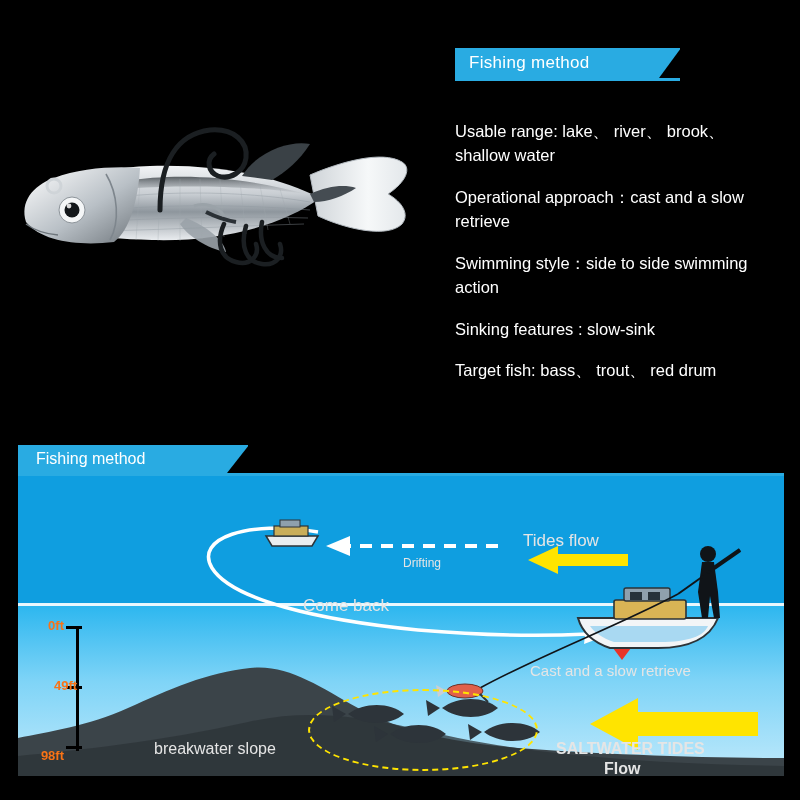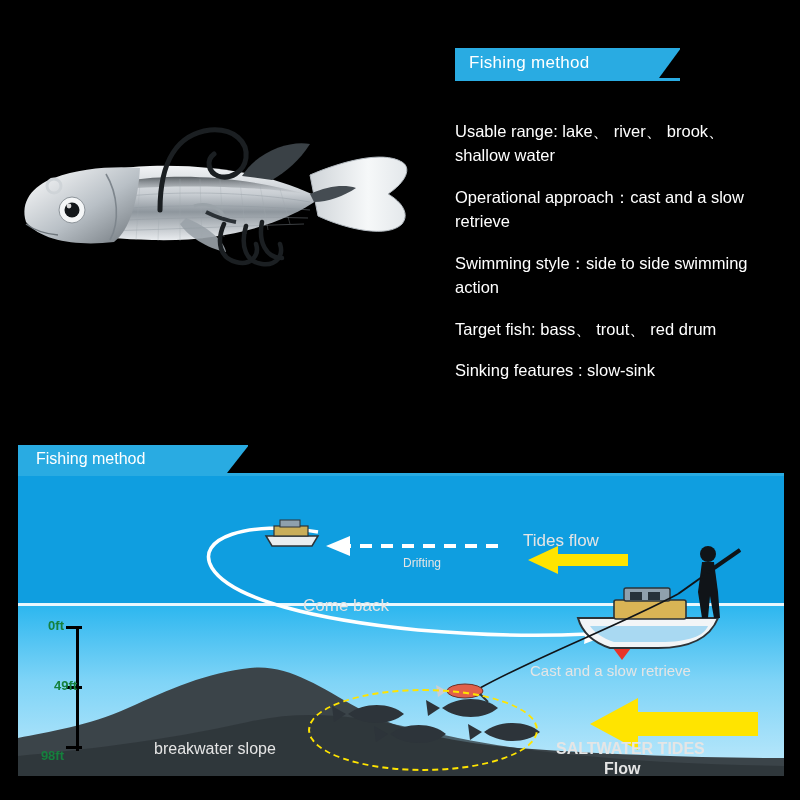--- a/index.html
+++ b/index.html
@@ -79,21 +79,21 @@
   }
   #surface-line {
     position:absolute; left:0; top:127px; width:766px; height:3px; background:#ffffff;
     opacity:.9;
   }
 
   
   #depth-axis { position:absolute; left:58px; top:150px; width:3px; height:125px; background:#000; }
   .depth-tick { position:absolute; width:16px; height:3px; background:#000; }
   .depth-label {
-    position:absolute; color:#15803d; font-size:13px; font-weight:bold; text-align:right; width:46px;
+    position:absolute; color:#f97316; font-size:13px; font-weight:bold; text-align:right; width:46px;
   }
 
   
   #seabed { position:absolute; left:0; bottom:0; width:766px; height:130px; }
 
   
   .scene-text { position:absolute; color:#e5e5e5; font-size:15px; white-space:nowrap;text-align:center; }
 
   #txt-drifting   { left:385px; top:80px; font-size:12px; }
   #txt-tides-flow { left:505px; top:55px; font-size:17px; }
@@ -202,22 +202,22 @@
     <div id="ribbon-top" class="ribbon">
       <span>Fishing method</span>
       <span class="notch"></span>
       <span class="underline"></span>
     </div>
 
     <div id="specs">
       <div class="spec-item">Usable range: lake、 river、 brook、 shallow water</div>
       <div class="spec-item">Operational approach：cast and a slow retrieve</div>
       <div class="spec-item">Swimming style：side to side swimming action</div>
+      <div class="spec-item">Sinking features : slow-sink</div>
       <div class="spec-item">Target fish: bass、 trout、 red drum</div>
-      <div class="spec-item">Sinking features : slow-sink</div>
     </div>
   </div>
 
   <div id="bottom-section">
 
     <div id="ribbon-bottom">
       <span>Fishing method</span>
       <span class="notch"></span>
     </div>
     <div id="ribbon-bottom-underline"></div>

